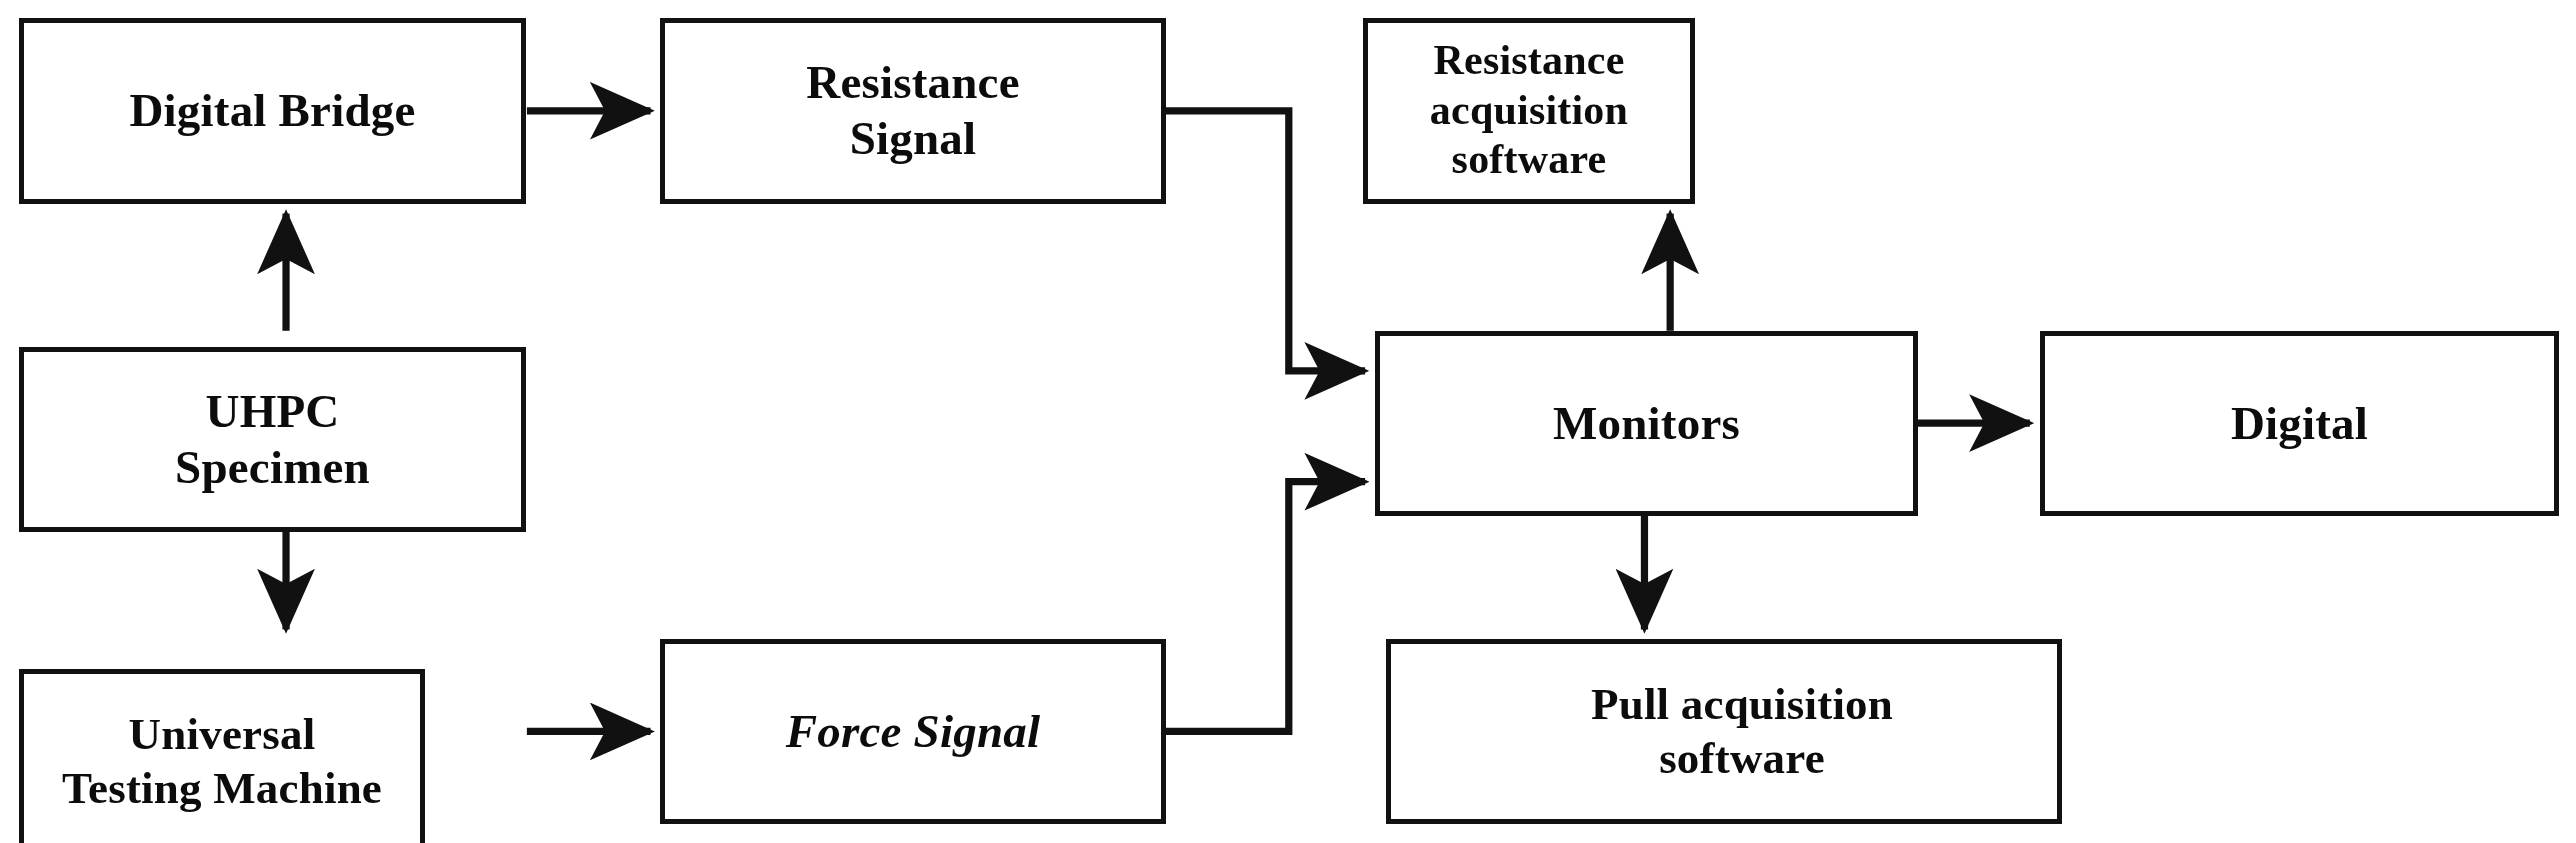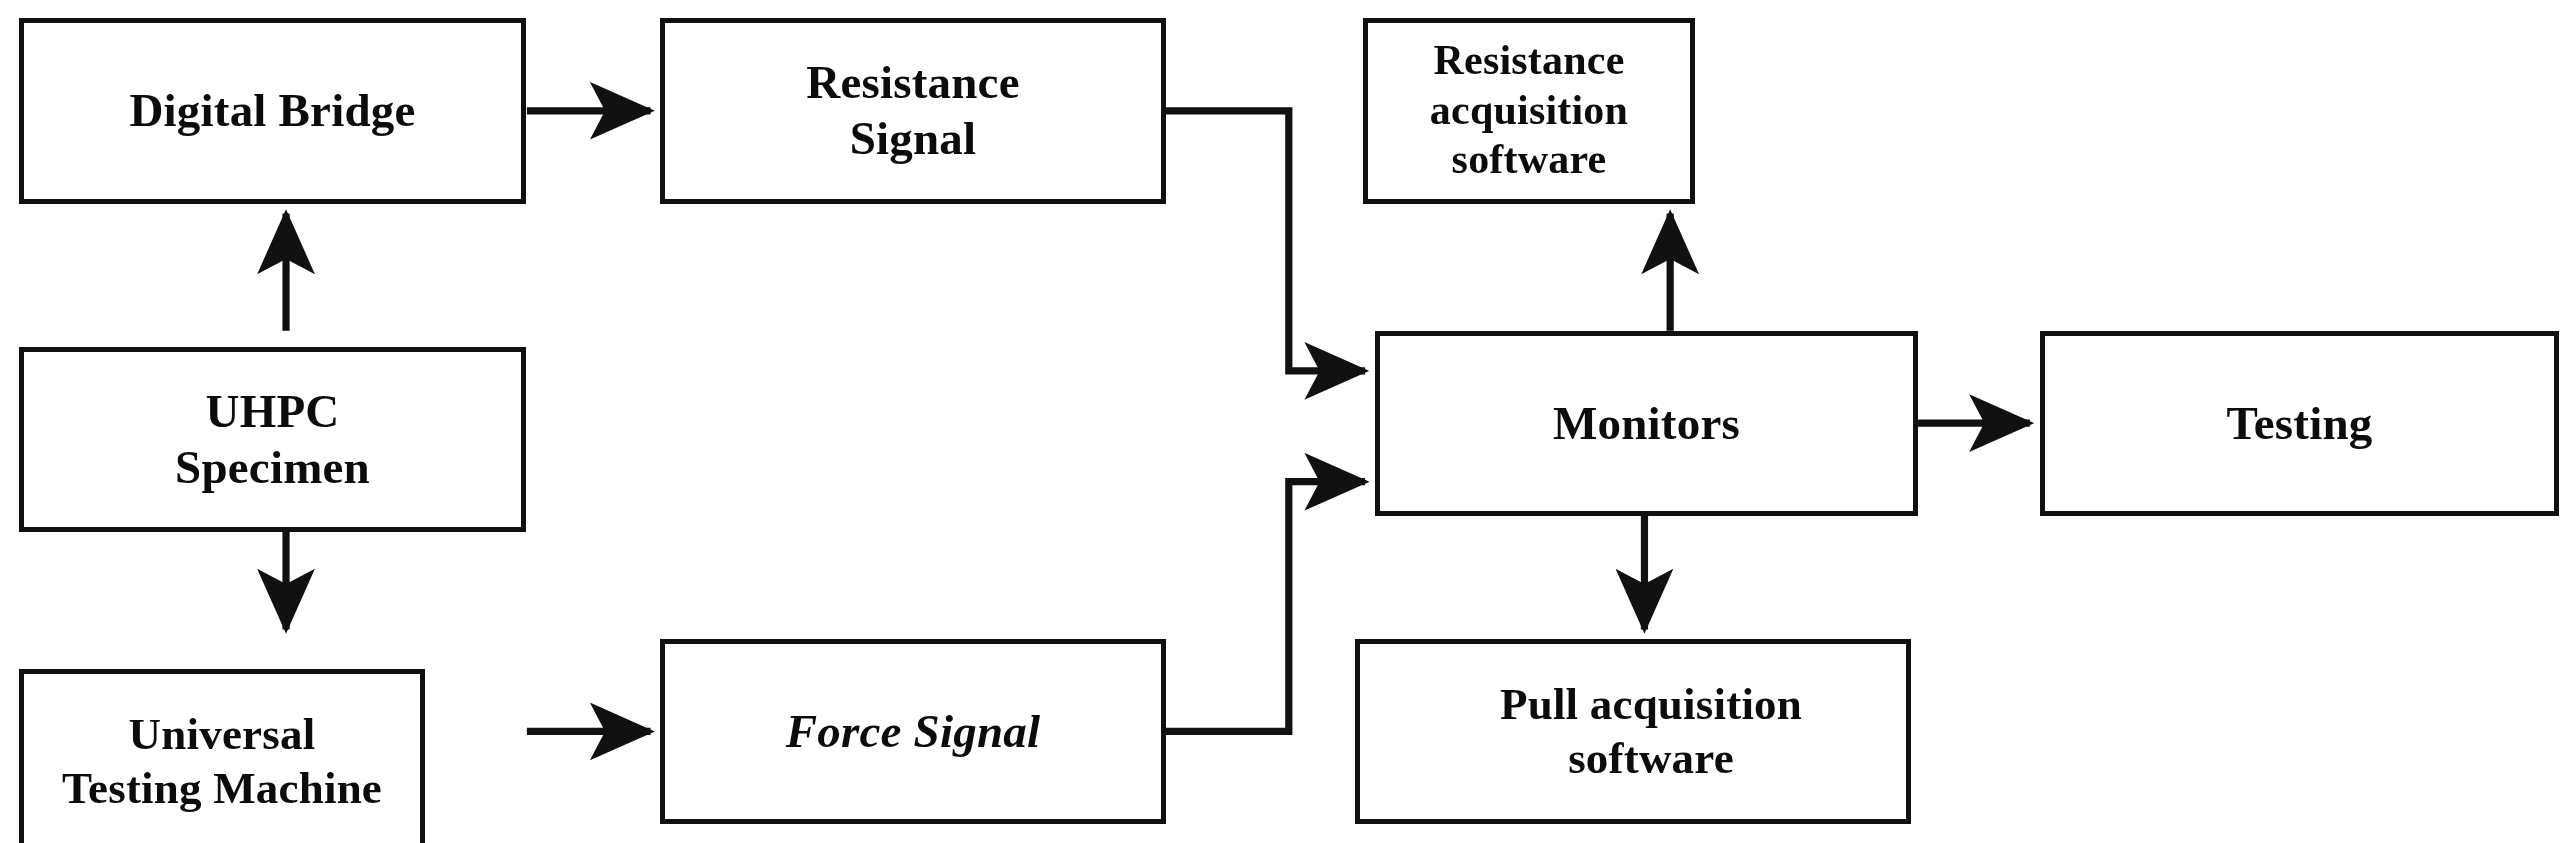--- a/index.html
+++ b/index.html
@@ -97,31 +97,31 @@
   <div class="node-box" style="left:19px; top:331px; width:507px; height:185px;margin-top:16px;">
     <span class="node-label fs-58">UHPC
 Specimen</span>
   </div>
 
   <div class="node-box" style="left:1375px; top:331px; width:543px; height:185px;">
     <span class="node-label fs-58">Monitors</span>
   </div>
 
   <div class="node-box" style="left:2040px; top:331px; width:519px; height:185px;">
-    <span class="node-label fs-58">Testing</span>
+    <span class="node-label fs-58">Digital</span>
   </div>
 
   <div class="node-box" style="left:19px; top:649px; width:406px; height:185px;margin-top:20px;">
     <span class="node-label fs-56">Universal
 Testing Machine</span>
   </div>
 
   <div class="node-box" style="left:660px; top:639px; width:506px; height:185px;font-style:italic;">
     <span class="node-label fs-58">Force Signal</span>
   </div>
 
-  <div class="node-box" style="left:1355px; top:639px; width:556px; height:185px;padding-left:36px;">
+  <div class="node-box" style="left:1386px; top:639px; width:676px; height:185px;padding-left:36px;">
     <span class="node-label fs-56">Pull acquisition
 software</span>
   </div>
 
 </div>
 
 
 </body></html>

